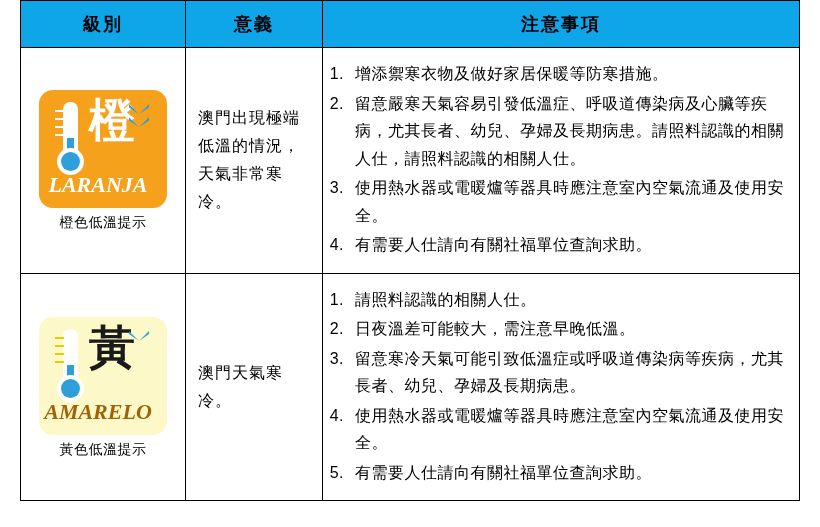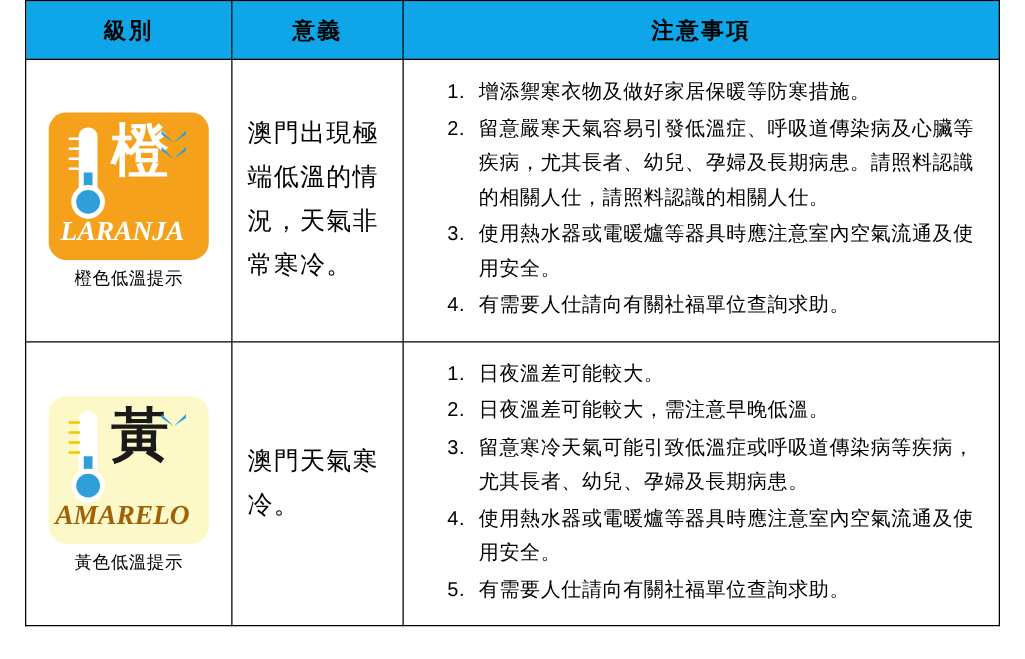--- a/index.html
+++ b/index.html
@@ -50,30 +50,30 @@
   }
   .col-level { width: 165px; }
   .col-meaning { width: 137px; }
   .col-notes { width: auto; }
 
   td.level-cell {
     text-align: center;
     padding: 10px 6px 8px 6px;
   }
   td.meaning-cell {
-    font-size: 20px;
+    font-size: 16px;
     line-height: 1.75;
     padding: 12px 12px;
     letter-spacing: 1px;
     margin-top: 28px;
   }
   td.notes-cell {
     font-size: 16px;
     line-height: 1.72;
-    padding: 12px 14px 12px 28px;
+    padding: 12px 14px 12px 0;
   }
   ol.notes-list {
     margin: 0;
     padding-left: 26px;
     list-style-position: outside;
   }
   ol.notes-list li {
     margin: 0 0 2px 0;
     padding-left: 6px;
     letter-spacing: 0.5px;
@@ -279,21 +279,21 @@
             <div class="chevrons">
               <span class="chev"></span>
             </div>
             <div class="badge-word">AMARELO</div>
           </div>
           <div class="badge-caption">黃色低溫提示</div>
         </td>
         <td class="meaning-cell">澳門天氣寒冷。</td>
         <td class="notes-cell">
           <ol class="notes-list">
-            <li>日夜溫差可能較大。</li>
+            <li>請照料認識的相關人仕。</li>
             <li>日夜溫差可能較大，需注意早晚低溫。</li>
             <li>留意寒冷天氣可能引致低溫症或呼吸道傳染病等疾病，尤其長者、幼兒、孕婦及長期病患。</li>
             <li>使用熱水器或電暖爐等器具時應注意室內空氣流通及使用安全。</li>
             <li>有需要人仕請向有關社福單位查詢求助。</li>
           </ol>
         </td>
       </tr>
     </tbody>
   </table>
 

